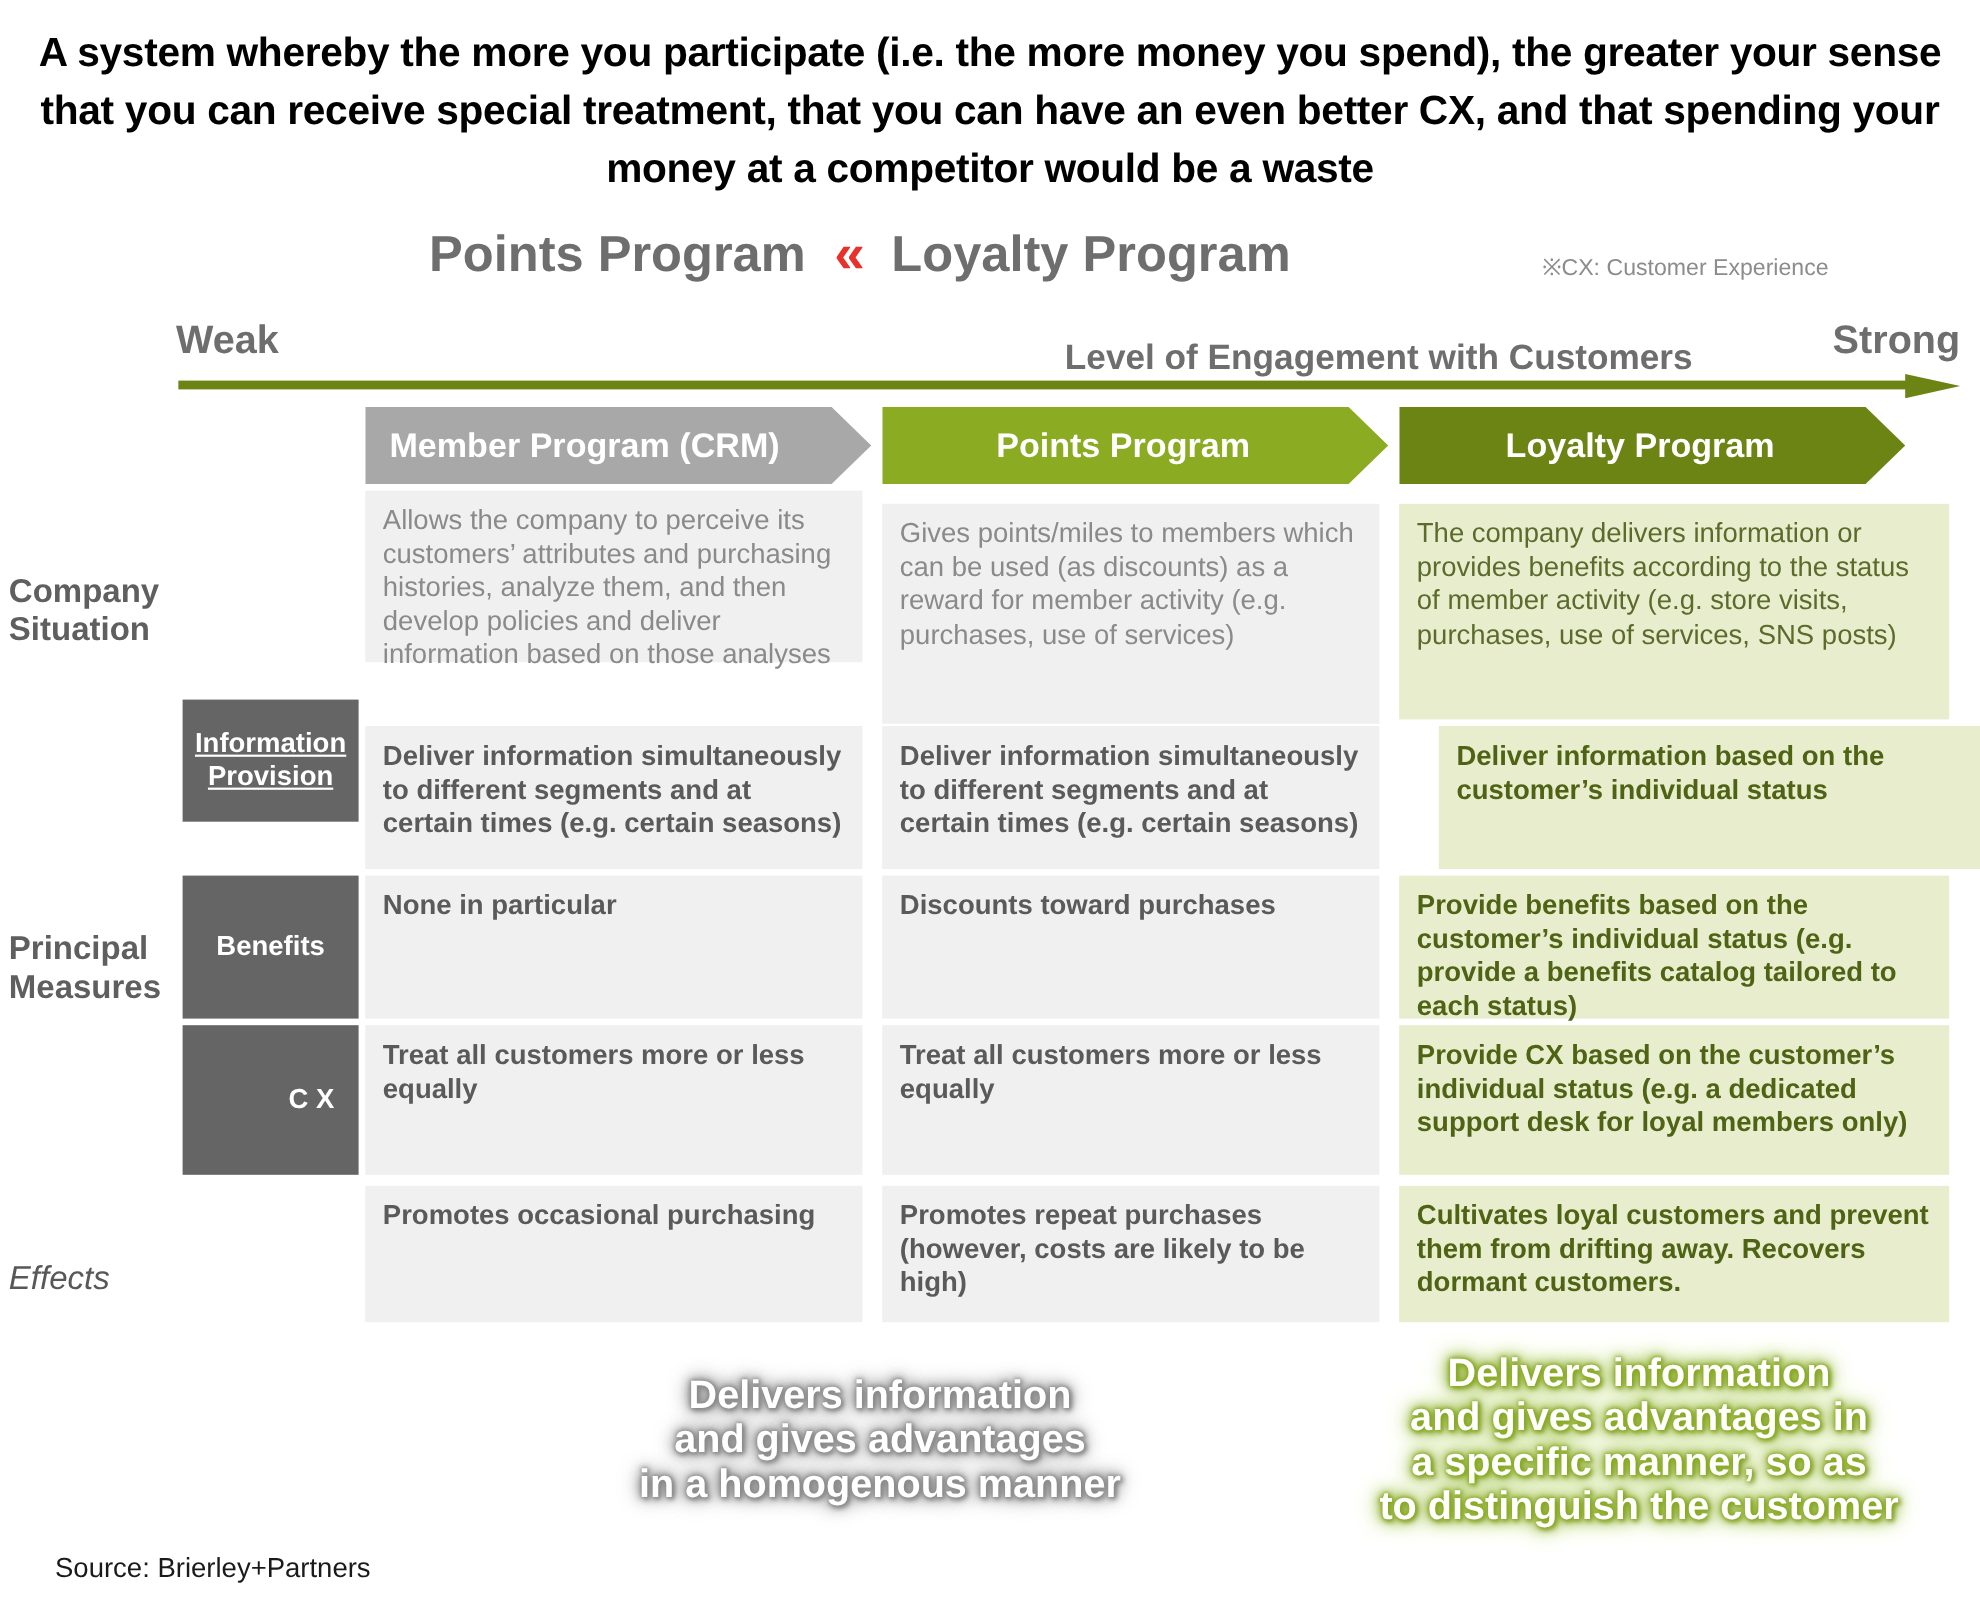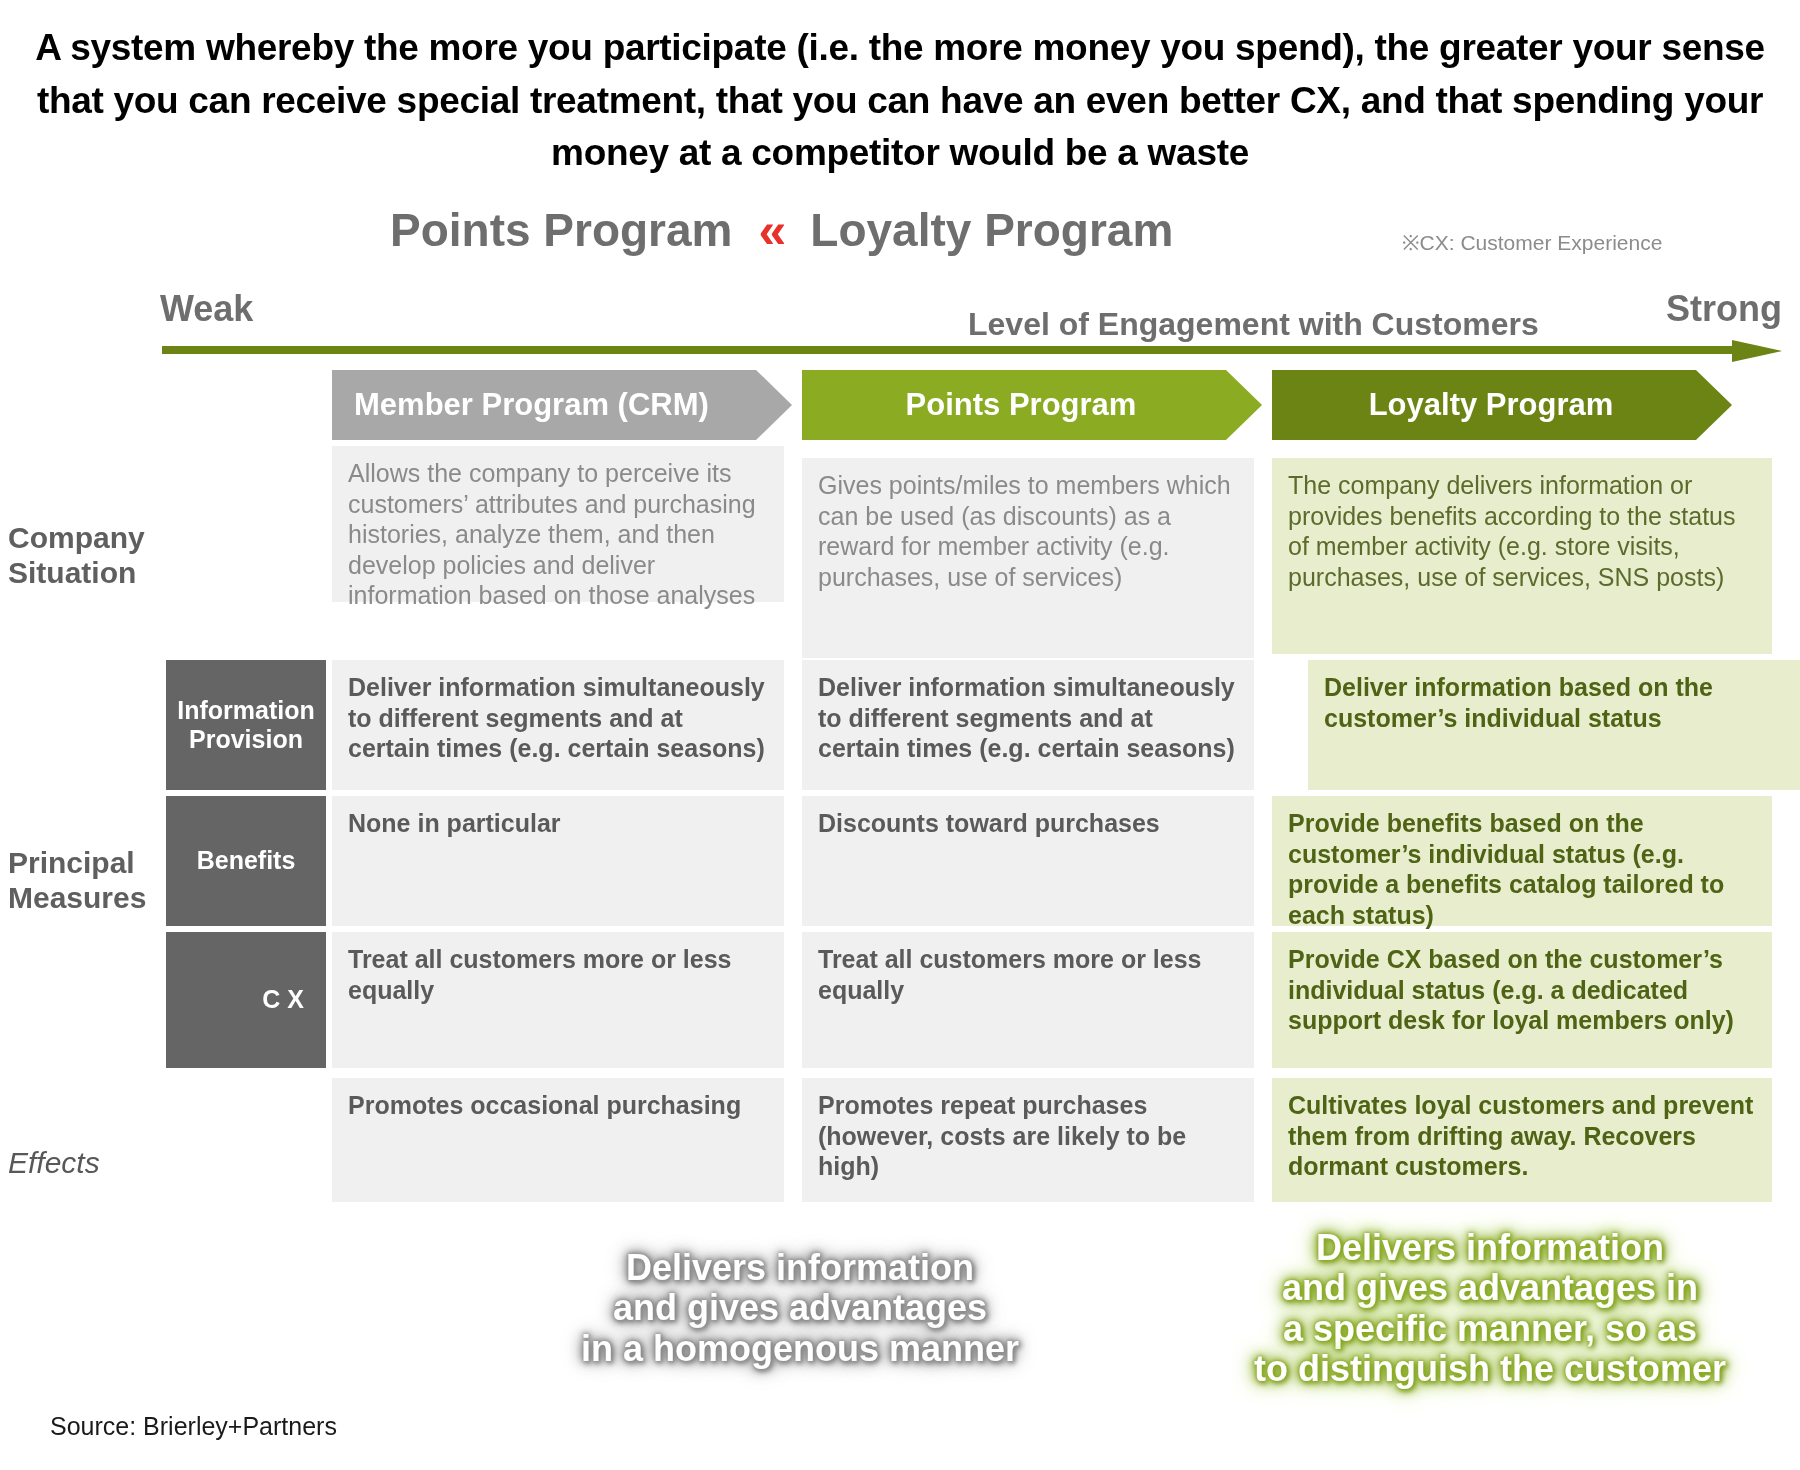--- a/index.html
+++ b/index.html
@@ -219,21 +219,21 @@
   <div class="col-head ch-loyal">
     <span>Loyalty Program</span>
   </div>
 
   <div class="rowlabel" style="left:8px; top:520px; width:190px; white-space:pre-line;">Company
 Situation</div>
   <div class="rowlabel" style="left:8px; top:845px; width:190px; white-space:pre-line;">Principal
 Measures</div>
   <div class="rowlabel plain" style="left:8px; top:1145px; width:190px;font-style:italic;">Effects</div>
 
-  <div class="sublabel" style="left:166px; top:660px; width:160px; height:130px; white-space:pre-line;">Information
+  <div class="sublabel" style="left:166px; top:636px; width:160px; height:111px; white-space:pre-line;text-decoration:underline;">Information
 Provision</div>
   <div class="sublabel" style="left:166px; top:796px; width:160px; height:130px;">Benefits</div>
   <div class="sublabel alignright" style="left:166px; top:932px; width:160px; height:136px;">C X</div>
 
   <div class="cell cell-gray" style="left:332px;  top:446px; width:452px; height:156px;">Allows the company to perceive its customers’ attributes and purchasing histories, analyze them, and then develop policies and deliver information based on those analyses</div>
   <div class="cell cell-gray" style="left:802px;  top:458px; width:452px; height:200px;">Gives points/miles to members which can be used (as discounts) as a reward for member activity (e.g. purchases, use of services)</div>
   <div class="cell cell-green" style="left:1272px; top:458px; width:500px; height:196px;">The company delivers information or provides benefits according to the status of member activity (e.g. store visits, purchases,  use of services, SNS posts)</div>
 
   <div class="cell cell-gray-b" style="left:332px;  top:660px; width:452px; height:130px;">Deliver information simultaneously to different segments and at certain times (e.g. certain seasons)</div>
   <div class="cell cell-gray-b" style="left:802px;  top:660px; width:452px; height:130px;">Deliver information simultaneously to different segments and at certain times (e.g. certain seasons)</div>

